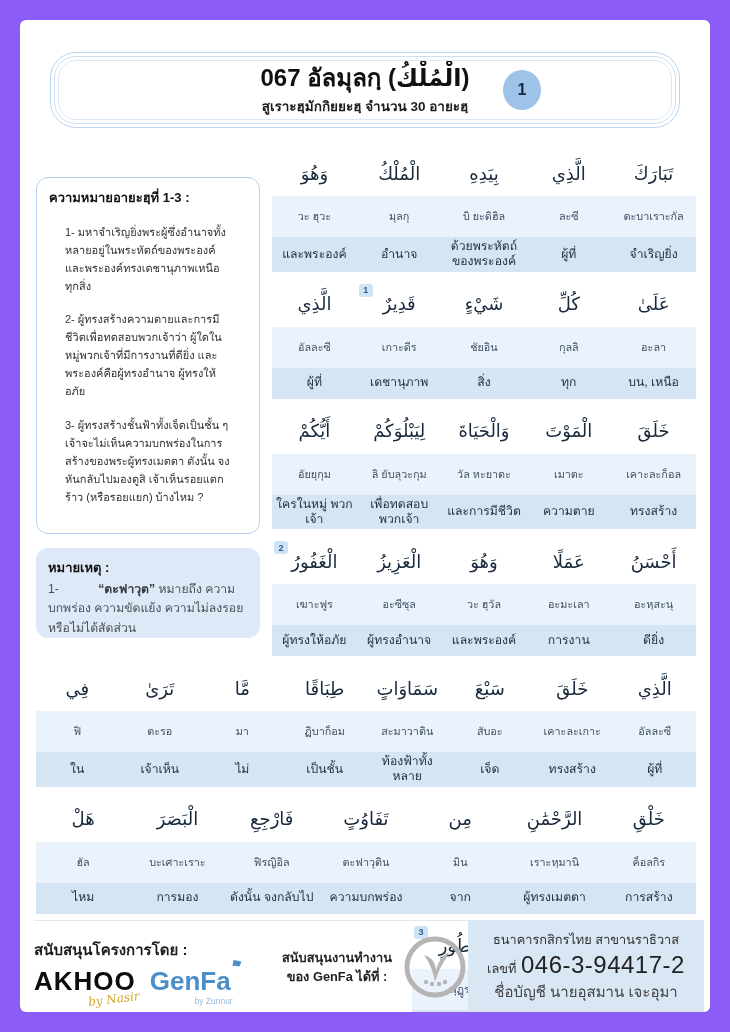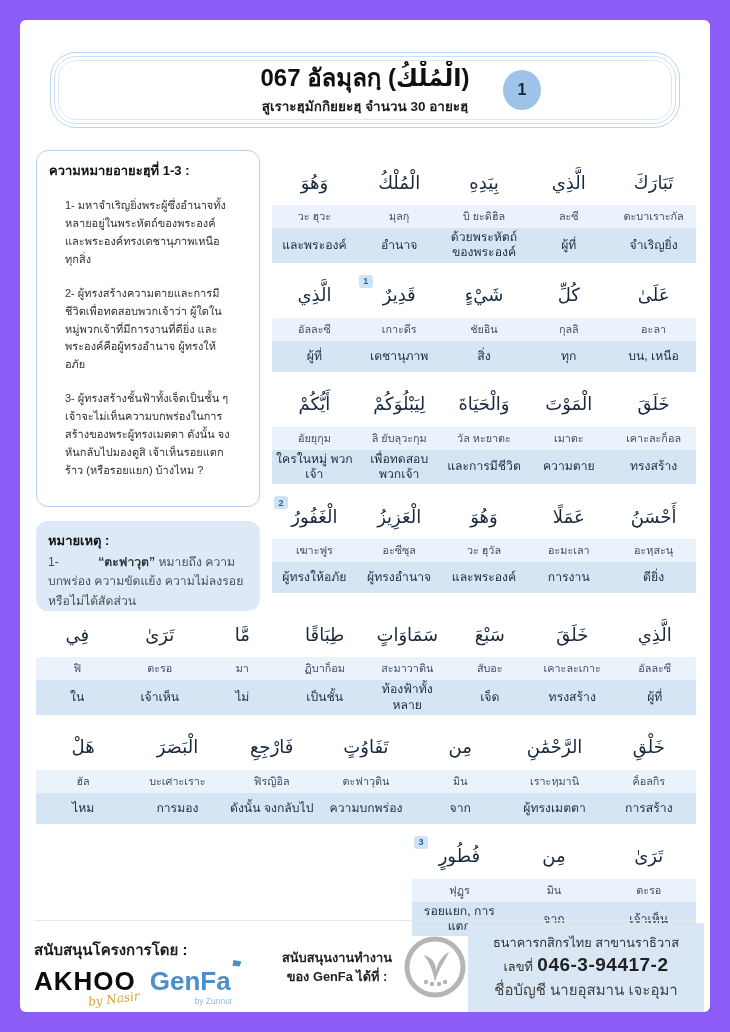--- a/index.html
+++ b/index.html
@@ -26,21 +26,21 @@
   .note-text{font-size:12.2px;color:#4a4f57;line-height:1.6;}
   .note-term{font-weight:bold;color:#33373d;margin-left:36px;}
 
   
   .words-top{flex:1;display:flex;flex-direction:column;}
   .word-row{display:flex;margin-bottom:9px;}
   .word-cell{flex:1;display:flex;flex-direction:column;min-width:0;}
   .ar{height:46px;display:flex;align-items:center;justify-content:center;direction:rtl;position:relative;
       font-family:"DejaVu Sans",sans-serif;font-size:18px;color:#18293d;}
   .tr{background:#eaf2fb;height:23px;display:flex;align-items:center;justify-content:center;
-      font-size:10.8px;color:#3f4d63;padding:0 2px;}
+      font-size:10.8px;color:#3f4d63;padding:9px 2px;}
   .th{background:#d5e5f4;flex:1;min-height:27px;display:flex;align-items:center;justify-content:center;
       font-size:12.2px;color:#1d2c3c;text-align:center;padding:2px 4px;line-height:1.25;}
   .ayah-badge{position:absolute;left:2px;top:3px;background:#cfe3f6;color:#2d5f96;font-size:9px;font-weight:bold;
       min-width:14px;height:13px;border-radius:3px;display:flex;align-items:center;justify-content:center;
       font-family:"Liberation Sans",sans-serif;direction:ltr;}
   .words-wide{padding:0 14px 0 16px;}
   .words-bottom{padding:0 14px;display:flex;justify-content:flex-end;}
   .words-bottom .word-row{width:284px;}
 
   
@@ -56,21 +56,21 @@
   .genfa-logo{position:relative;}
   .genfa-text{font-size:26px;font-weight:800;color:#4a8fc7;}
   .genfa-sub{position:absolute;right:-2px;bottom:-9px;font-size:8.5px;color:#93bcdf;white-space:nowrap;}
   .genfa-flag{position:absolute;right:-12px;top:-8px;}
   .support-col{width:130px;flex:none;text-align:center;font-weight:bold;font-size:12.8px;color:#222;line-height:1.5;}
   .kbank-logo{width:66px;height:66px;flex:none;}
   .bank-box{background:#d9e7f4;width:236px;flex:none;box-sizing:border-box;padding:9px 10px 10px;text-align:center;}
   .bank-line1{font-size:12.8px;color:#333;}
   .bank-line2{margin-top:1px;color:#2b2b2b;}
   .bank-label{font-size:12.8px;color:#333;}
-  .bank-acct{font-size:19px;font-weight:bold;color:#222;letter-spacing:0.5px;}
+  .bank-acct{font-size:24px;font-weight:normal;color:#222;letter-spacing:0.5px;}
   .bank-line3{font-size:15px;color:#444;margin-top:1px;}
 </style>
 </head>
 <body>
 
 <div class="canvas">
   <div class="sheet">
 
     <div class="header-frame">
       <div class="title"><span>067 อัลมุลกฺ</span> <bdi>(الْمُلْكُ)</bdi></div>

